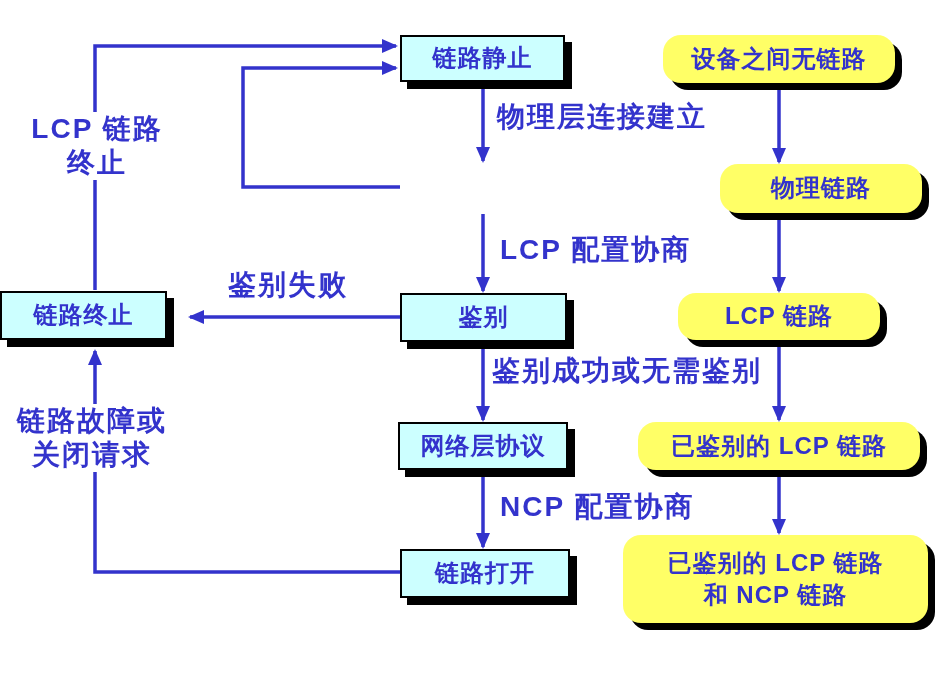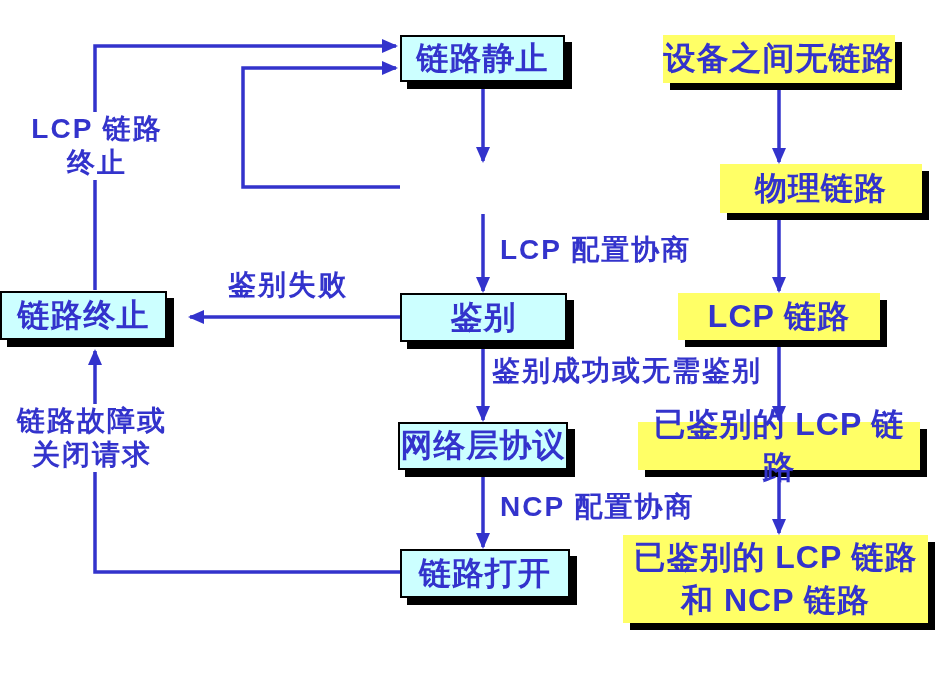--- a/index.html
+++ b/index.html
@@ -21,35 +21,36 @@
     stroke-width: 3.5;
     fill: none;
   }
   .ah { fill: var(--c-line, #3333CC); }
   .box {
     position: absolute;
     display: flex;
     align-items: center;
     justify-content: center;
     font-weight: bold;
-    font-size: 32px;
+    font-size: 24px;
     letter-spacing: 1px;
     color: var(--c-text, #3333CC);
     box-shadow: 7px 7px 0 var(--c-shadow, #000000);
     text-align: center;
     white-space: pre-line;
     line-height: 1.35;
     box-sizing: border-box;
   }
   .state {
     background: var(--c-state-fill, #CCFFFF);
     border: 2px solid var(--c-border, #000000);
   }
   .result {
     background: var(--c-result-fill, #FFFF66);
+    border-radius: 18px;
   }
   .lbl {
     position: absolute;
     color: var(--c-text, #3333CC);
     font-weight: bold;
     font-size: 28px;
     letter-spacing: 2px;
     line-height: 1.2;
     white-space: pre-line;
   }
@@ -91,20 +92,21 @@
     <path class="wire" d="M779 215 L779 291" marker-end="url(#ah)"></path>
     <path class="wire" d="M779 342 L779 420" marker-end="url(#ah)"></path>
     <path class="wire" d="M779 472 L779 533" marker-end="url(#ah)"></path>
   </svg>
 
   <div class="lbl bg" style="left:18px; top:112px; width:158px;">LCP 链路
 终止</div>
   <div class="lbl bg" style="left:8px; top:404px; width:168px;">链路故障或
 关闭请求</div>
 
+  <div class="lbl" style="left:497px; top:100px;">物理层连接建立</div>
   <div class="lbl" style="left:500px; top:233px;">LCP 配置协商</div>
   <div class="lbl" style="left:228px; top:268px;">鉴别失败</div>
   <div class="lbl" style="left:492px; top:354px;">鉴别成功或无需鉴别</div>
   <div class="lbl" style="left:500px; top:490px;">NCP 配置协商</div>
 
   <div class="box state" style="left:400px; top:35px;  width:165px; height:47px;">链路静止</div>
   <div class="box state" style="left:400px; top:293px; width:167px; height:49px;">鉴别</div>
   <div class="box state" style="left:0;  top:291px; width:167px; height:49px;">链路终止</div>
   <div class="box state" style="left:398px; top:422px; width:170px; height:48px;">网络层协议</div>
   <div class="box state" style="left:400px; top:549px; width:170px; height:49px;">链路打开</div>

